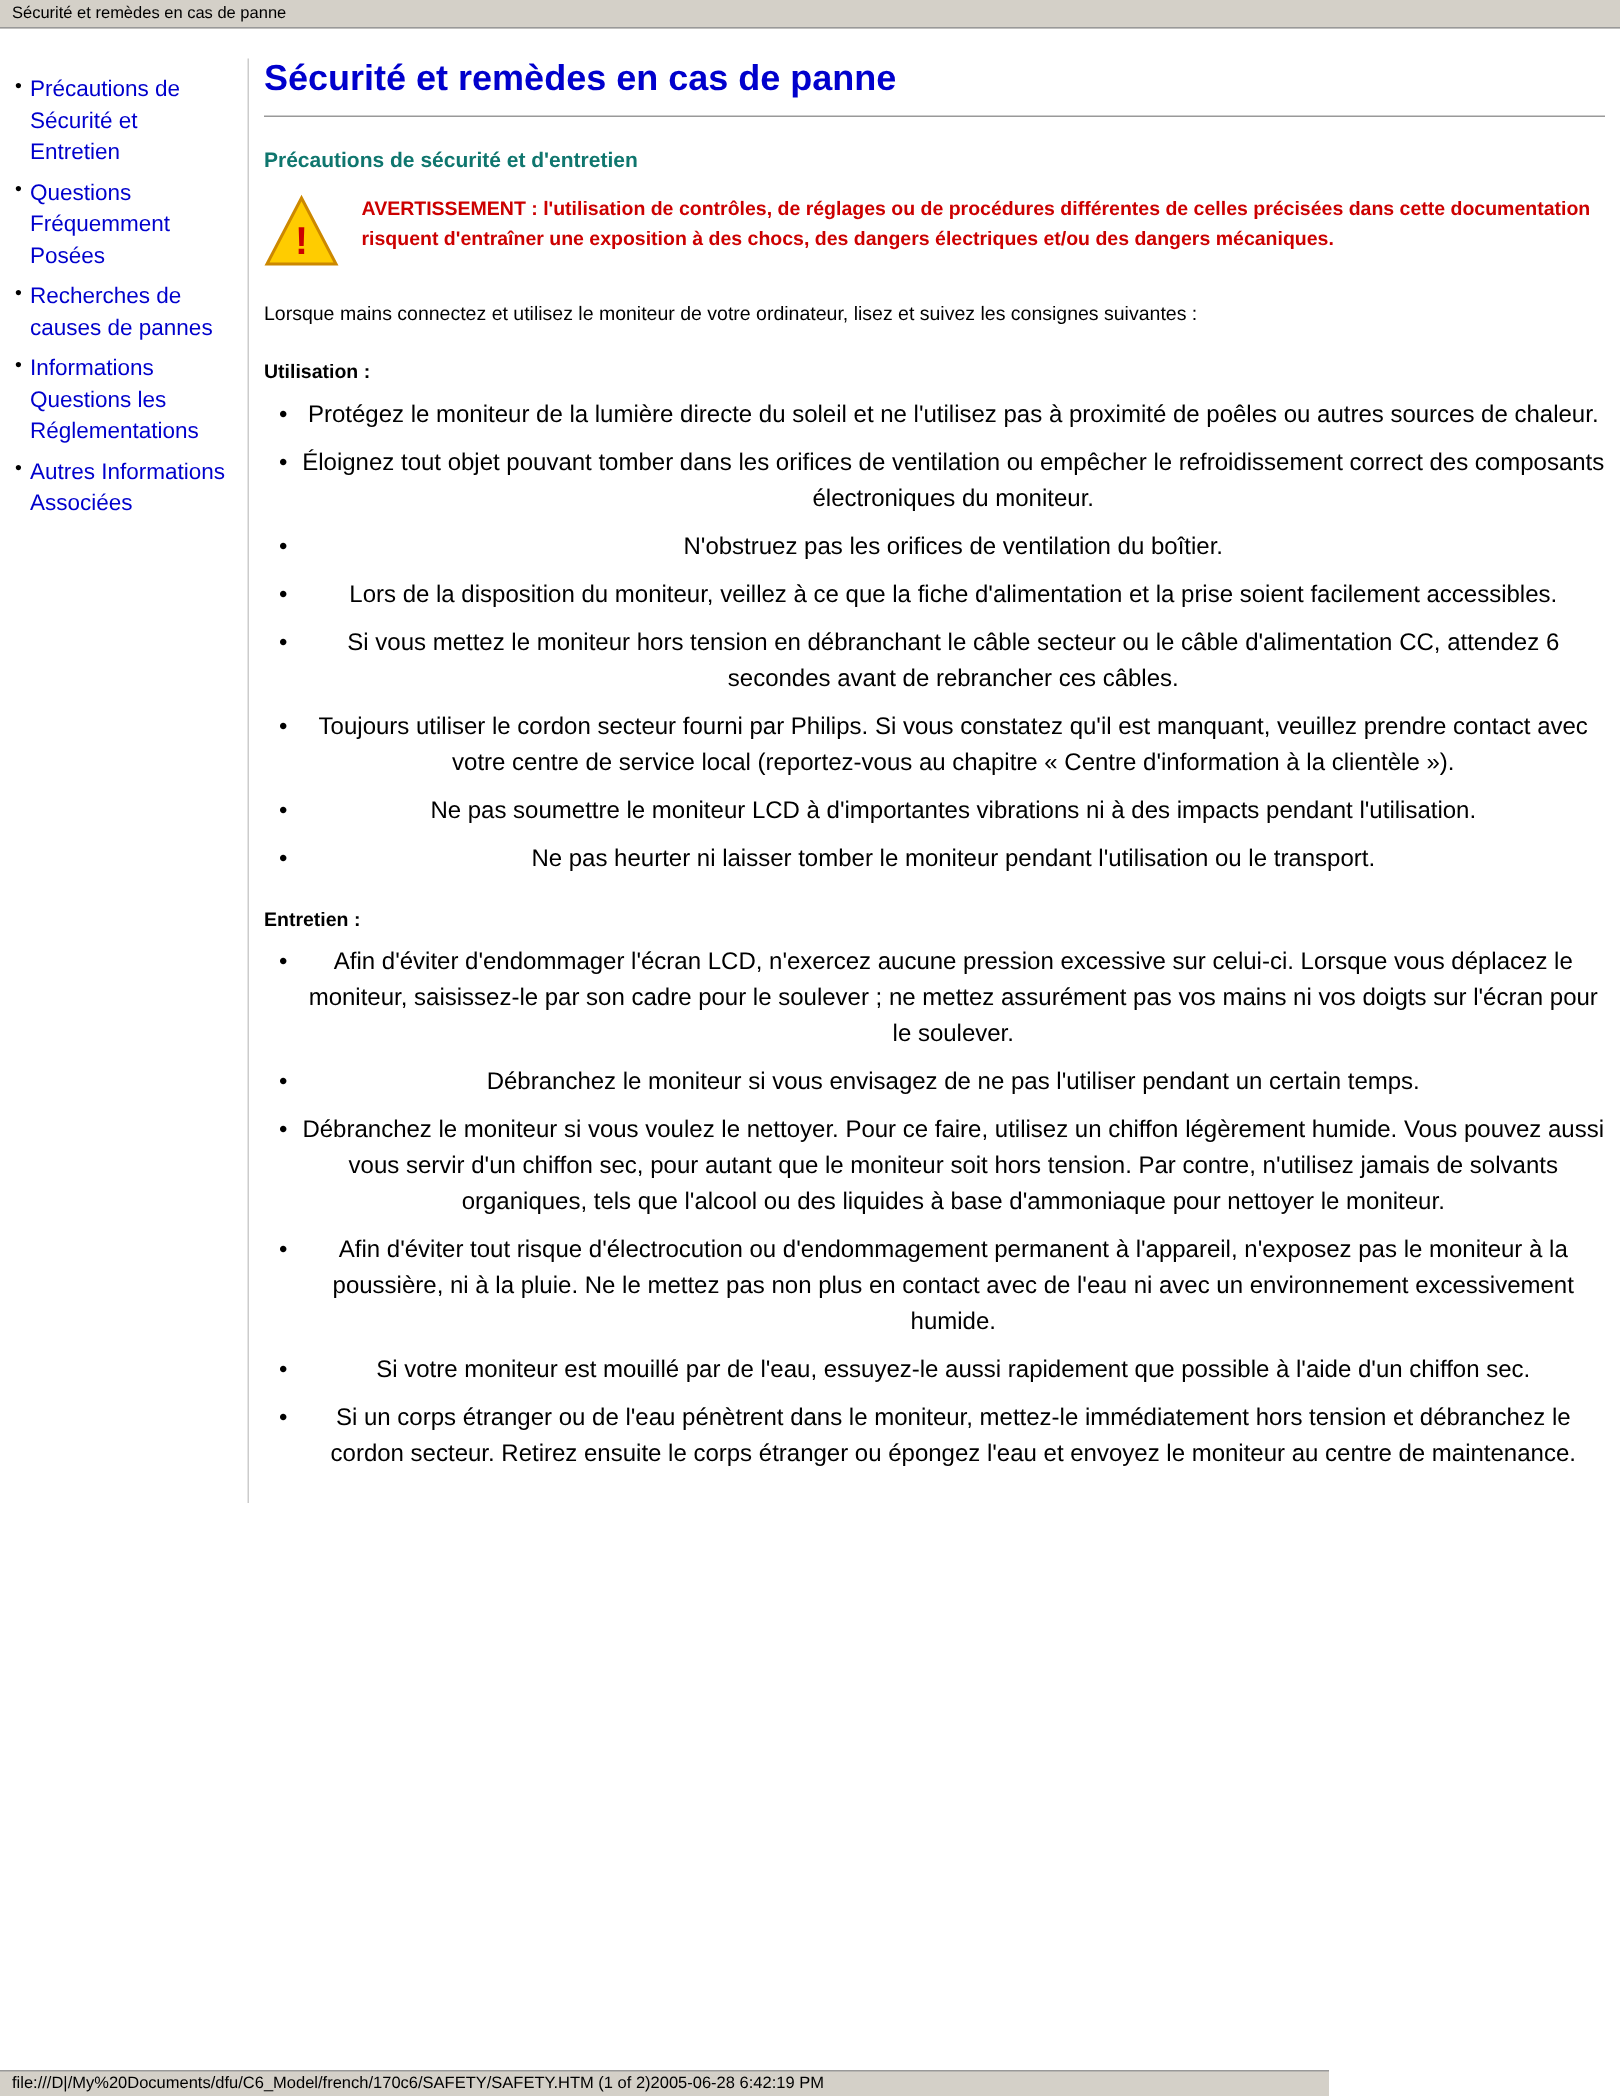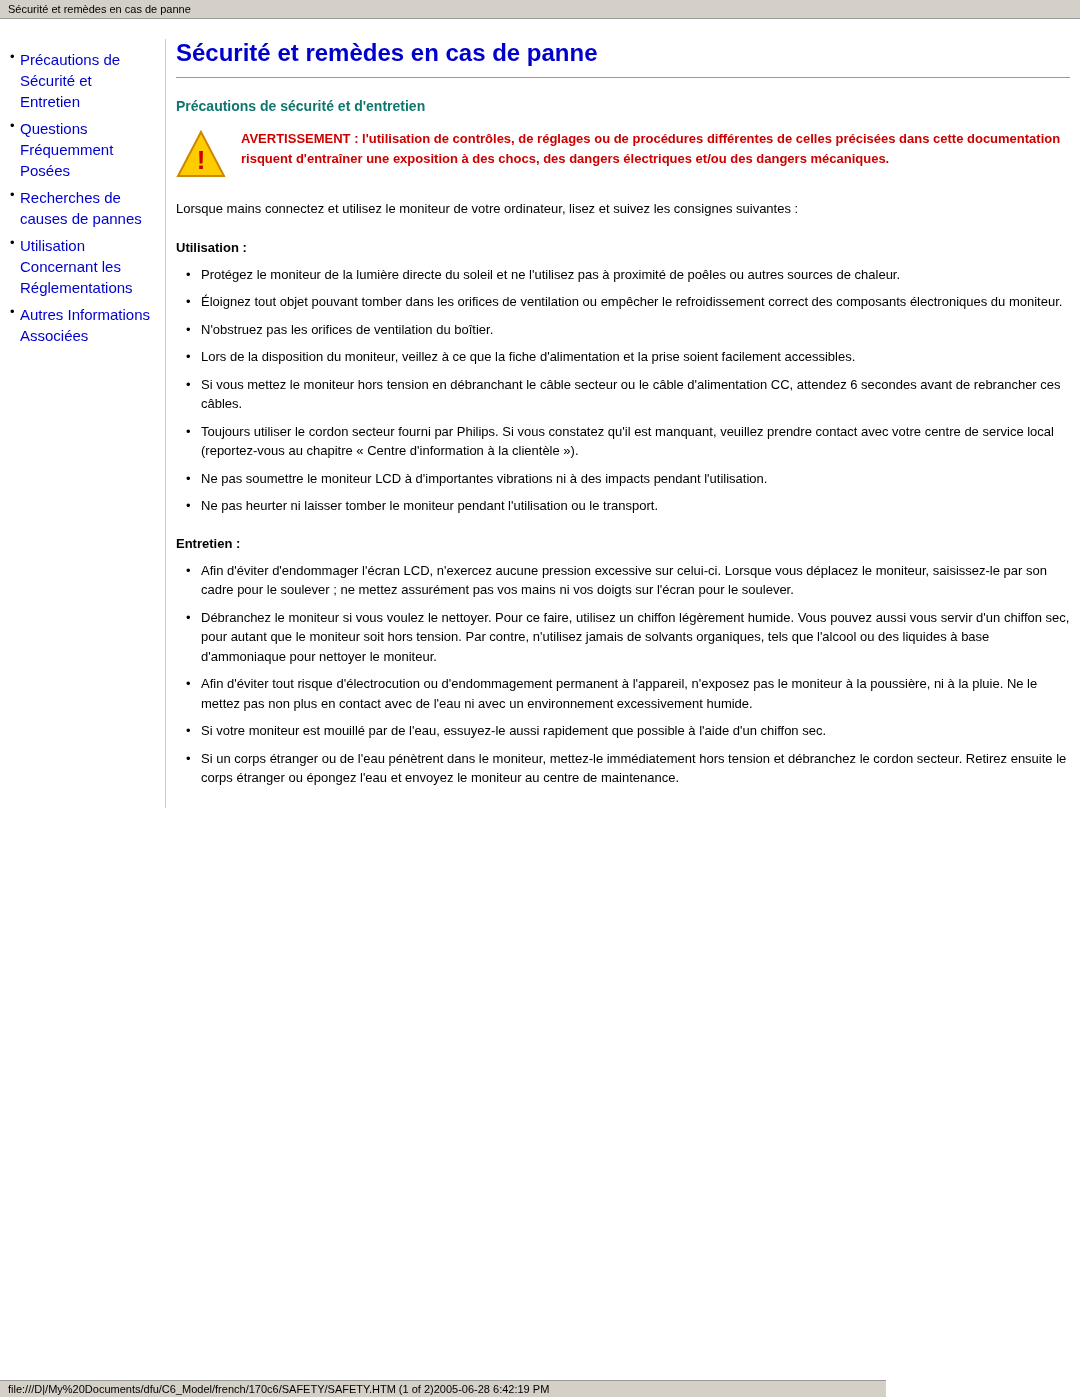--- a/index.html
+++ b/index.html
@@ -105,21 +105,22 @@
     .content-list {
       list-style: none;
       padding-left: 10px;
       margin-bottom: 20px;
     }
     .content-list li {
       position: relative;
       padding-left: 15px;
       margin-bottom: 8px;
       line-height: 1.5;
-      font-size: 13px;
+      font-size: 16px;
+      text-align: center;
     }
     .content-list li::before {
       content: "•";
       position: absolute;
       left: 0;
     }
     #status-bar {
       position: fixed;
       bottom: 0;
       left: 0;
@@ -137,21 +138,21 @@
 <div id="title-bar">
   <span>Sécurité et remèdes en cas de panne</span>
 </div>
 
 <div id="main-container">
   <div id="sidebar">
     <ul>
     <li><a href="#precautions">Précautions de Sécurité et Entretien</a></li>
         <li><a href="#questions">Questions Fréquemment Posées</a></li>
         <li><a href="#recherches">Recherches de causes de pannes</a></li>
-        <li><a href="#reglementations">Utilisation Concernant les Réglementations</a></li>
+        <li><a href="#reglementations">Informations Questions les Réglementations</a></li>
         <li><a href="#autres">Autres Informations Associées</a></li>
       </ul>
   </div>
 
   <div id="content">
     <h1 id="page-title">Sécurité et remèdes en cas de panne</h1>
     <hr>
 
     <h2 class="section-title">Précautions de sécurité et d'entretien</h2>
 
@@ -175,20 +176,21 @@
         <li>Lors de la disposition du moniteur, veillez à ce que la fiche d'alimentation et la prise soient facilement accessibles.</li>
         <li>Si vous mettez le moniteur hors tension en débranchant le câble secteur ou le câble d'alimentation CC, attendez 6 secondes avant de rebrancher ces câbles.</li>
         <li>Toujours utiliser le cordon secteur fourni par Philips. Si vous constatez qu'il est manquant, veuillez prendre contact avec votre centre de service local (reportez-vous au chapitre « Centre d'information à la clientèle »).</li>
         <li>Ne pas soumettre le moniteur LCD à d'importantes vibrations ni à des impacts pendant l'utilisation.</li>
         <li>Ne pas heurter ni laisser tomber le moniteur pendant l'utilisation ou le transport.</li>
       </ul>
 
     <h3 class="subsection-title">Entretien :</h3>
     <ul class="content-list" id="entretien-list">
     <li>Afin d'éviter d'endommager l'écran LCD, n'exercez aucune pression excessive sur celui-ci. Lorsque vous déplacez le moniteur, saisissez-le par son cadre pour le soulever ; ne mettez assurément pas vos mains ni vos doigts sur l'écran pour le soulever.</li>
+        <li>Débranchez le moniteur si vous envisagez de ne pas l'utiliser pendant un certain temps.</li>
         <li>Débranchez le moniteur si vous voulez le nettoyer. Pour ce faire, utilisez un chiffon légèrement humide. Vous pouvez aussi vous servir d'un chiffon sec, pour autant que le moniteur soit hors tension. Par contre, n'utilisez jamais de solvants organiques, tels que l'alcool ou des liquides à base d'ammoniaque pour nettoyer le moniteur.</li>
         <li>Afin d'éviter tout risque d'électrocution ou d'endommagement permanent à l'appareil, n'exposez pas le moniteur à la poussière, ni à la pluie. Ne le mettez pas non plus en contact avec de l'eau ni avec un environnement excessivement humide.</li>
         <li>Si votre moniteur est mouillé par de l'eau, essuyez-le aussi rapidement que possible à l'aide d'un chiffon sec.</li>
         <li>Si un corps étranger ou de l'eau pénètrent dans le moniteur, mettez-le immédiatement hors tension et débranchez le cordon secteur. Retirez ensuite le corps étranger ou épongez l'eau et envoyez le moniteur au centre de maintenance.</li>
       </ul>
   </div>
 </div>
 
 <div id="status-bar">
   <span>file:///D|/My%20Documents/dfu/C6_Model/french/170c6/SAFETY/SAFETY.HTM (1 of 2)2005-06-28 6:42:19 PM</span>

